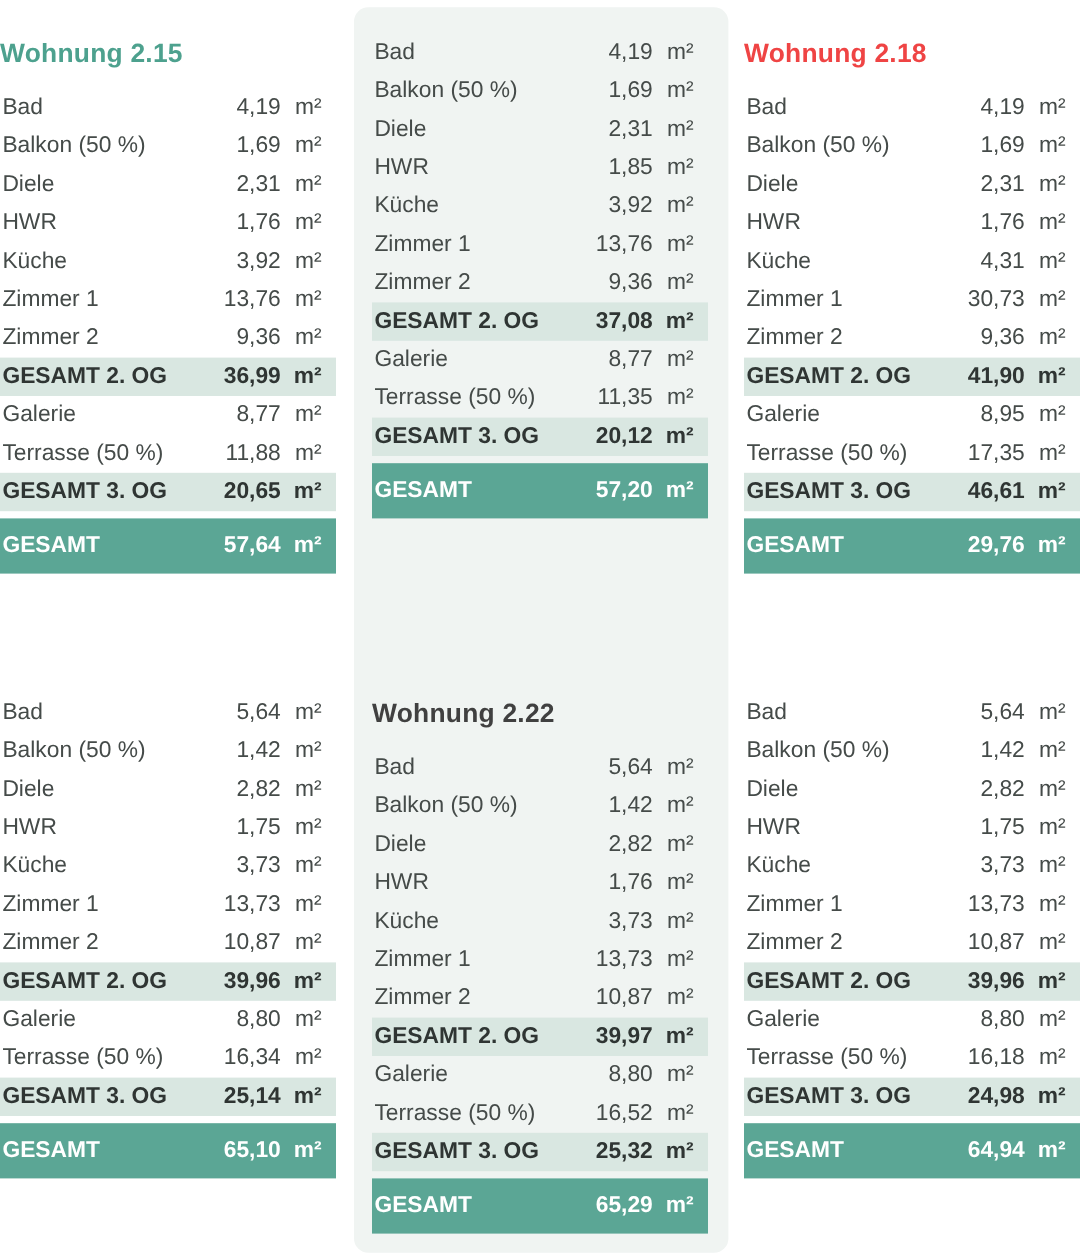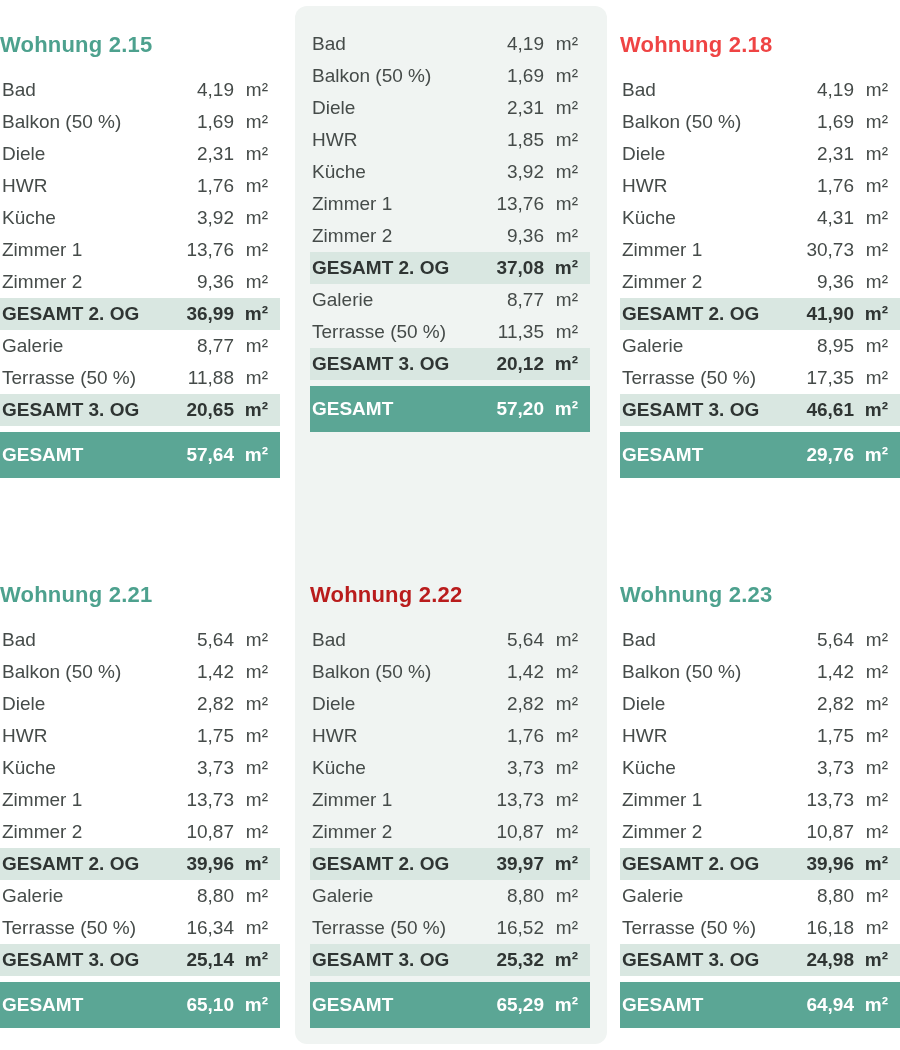--- a/index.html
+++ b/index.html
@@ -253,21 +253,20 @@
           <span class="value">46,61</span>
           <span class="unit">m²</span>
         </div>
         <div class="row total" style="background: rgb(91, 166, 149); color: rgb(255, 255, 255);">
           <span class="label">GESAMT</span>
           <span class="value">29,76</span>
           <span class="unit">m²</span>
         </div>
       </div>
       <div class="apartment-table">
-        <h2 class="apartment-title" style="color: rgb(77, 161, 142);">Wohnung 2.21</h2>
         <div class="row normal">
           <span class="label">Bad</span>
           <span class="value">5,64</span>
           <span class="unit">m²</span>
         </div>
         <div class="row normal">
           <span class="label">Balkon (50 %)</span>
           <span class="value">1,42</span>
           <span class="unit">m²</span>
         </div>
@@ -316,21 +315,21 @@
           <span class="value">25,14</span>
           <span class="unit">m²</span>
         </div>
         <div class="row total" style="background: rgb(91, 166, 149); color: rgb(255, 255, 255);">
           <span class="label">GESAMT</span>
           <span class="value">65,10</span>
           <span class="unit">m²</span>
         </div>
       </div>
       <div class="apartment-table">
-        <h2 class="apartment-title" style="color: #b91c1c;">Wohnung 2.22</h2>
+        <h2 class="apartment-title" style="color: #404040;">Wohnung 2.22</h2>
         <div class="row normal">
           <span class="label">Bad</span>
           <span class="value">5,64</span>
           <span class="unit">m²</span>
         </div>
         <div class="row normal">
           <span class="label">Balkon (50 %)</span>
           <span class="value">1,42</span>
           <span class="unit">m²</span>
         </div>
@@ -379,21 +378,20 @@
           <span class="value">25,32</span>
           <span class="unit">m²</span>
         </div>
         <div class="row total" style="background: rgb(91, 166, 149); color: rgb(255, 255, 255);">
           <span class="label">GESAMT</span>
           <span class="value">65,29</span>
           <span class="unit">m²</span>
         </div>
       </div>
       <div class="apartment-table">
-        <h2 class="apartment-title" style="color: rgb(77, 161, 142);">Wohnung 2.23</h2>
         <div class="row normal">
           <span class="label">Bad</span>
           <span class="value">5,64</span>
           <span class="unit">m²</span>
         </div>
         <div class="row normal">
           <span class="label">Balkon (50 %)</span>
           <span class="value">1,42</span>
           <span class="unit">m²</span>
         </div>

